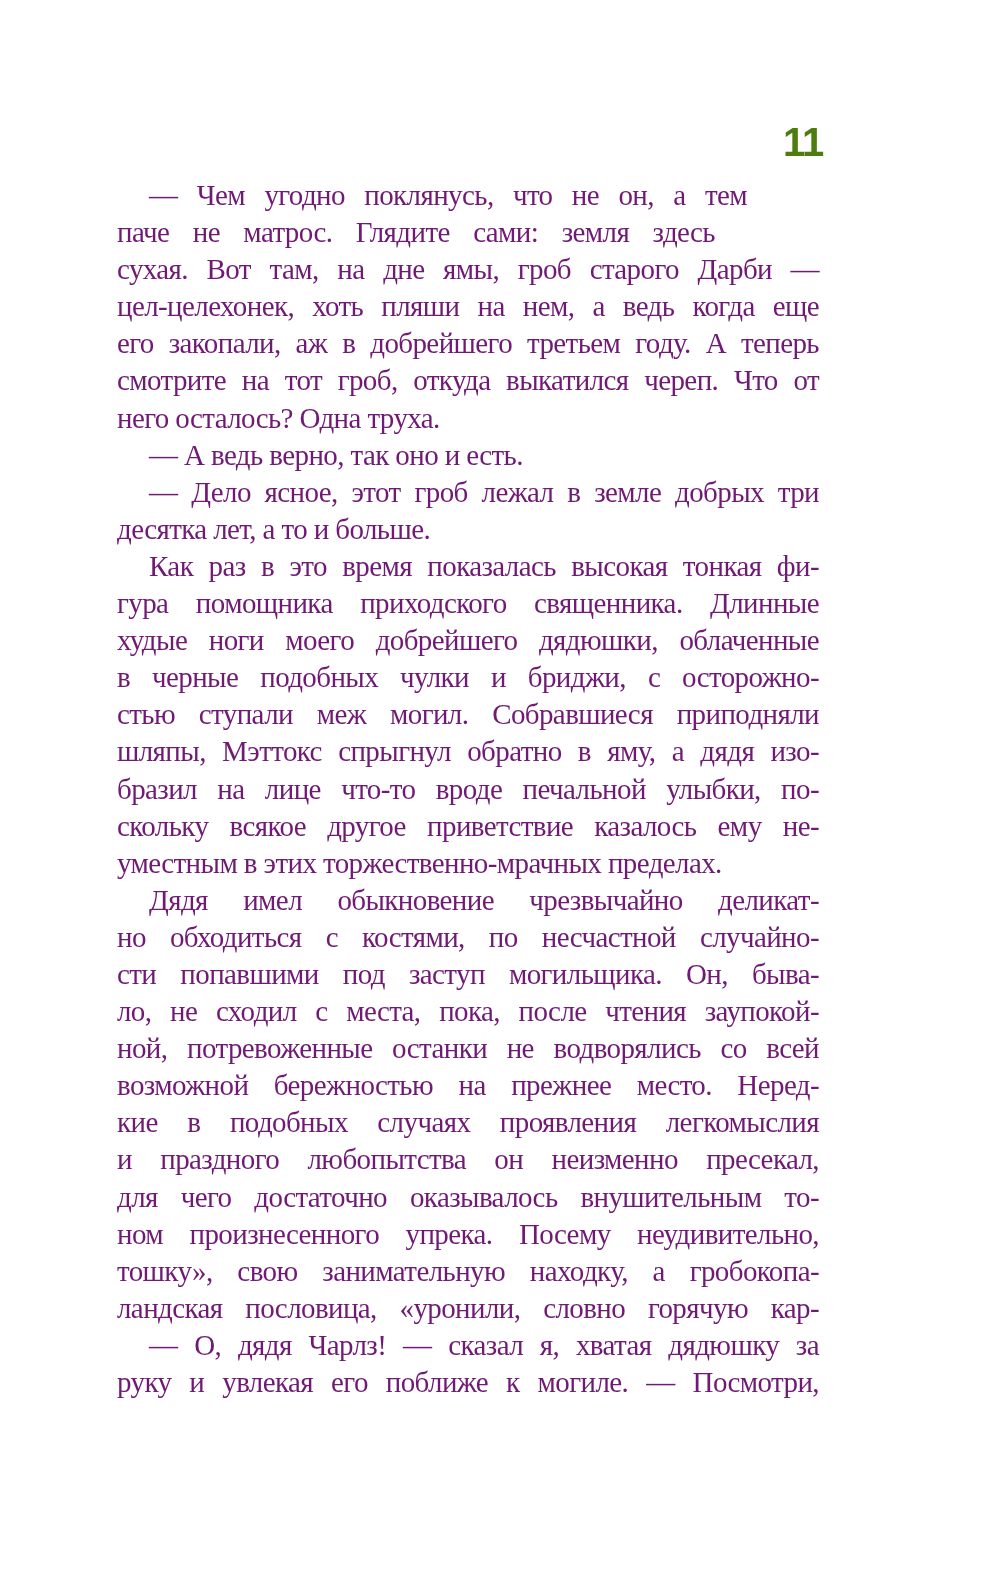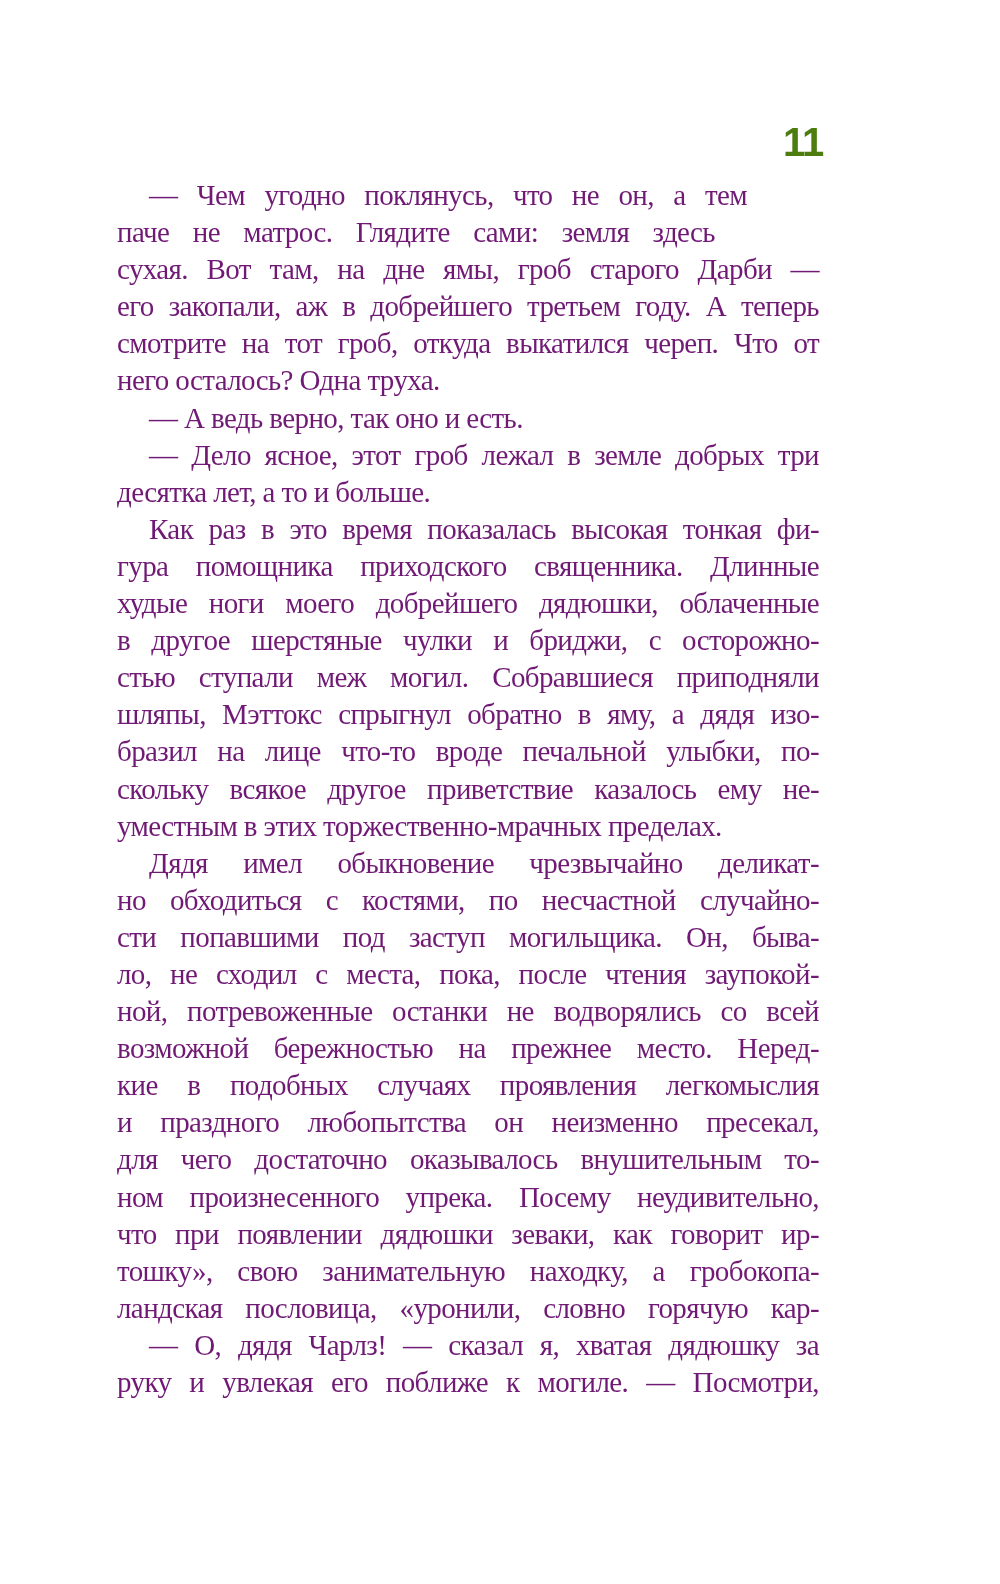--- a/index.html
+++ b/index.html
@@ -63,44 +63,44 @@
   </style>
 </head>
 <body>
 
 <div class="page">
   <div class="page-number">11</div>
   <div class="text-block" id="text-block">
       <span class="line indent first-narrow">— Чем угодно поклянусь, что не он, а тем</span>
       <span class="line first-narrow">паче не матрос. Глядите сами: земля здесь</span>
       <span class="line">сухая. Вот там, на дне ямы, гроб старого Дарби —</span>
+      <span class="line">цел-целехонек, хоть пляши на нем, а ведь когда еще</span>
       <span class="line">его закопали, аж в добрейшего третьем году. А теперь</span>
       <span class="line">смотрите на тот гроб, откуда выкатился череп. Что от</span>
       <span class="line last">него осталось? Одна труха.</span>
       <span class="line indent last">— А ведь верно, так оно и есть.</span>
       <span class="line indent">— Дело ясное, этот гроб лежал в земле добрых три</span>
       <span class="line last">десятка лет, а то и больше.</span>
       <span class="line indent">Как раз в это время показалась высокая тонкая фи-</span>
       <span class="line">гура помощника приходского священника. Длинные</span>
       <span class="line">худые ноги моего добрейшего дядюшки, облаченные</span>
-      <span class="line">в другое шерстяные чулки и бриджи, с осторожно-</span>
+      <span class="line">в черные подобных чулки и бриджи, с осторожно-</span>
       <span class="line">стью ступали меж могил. Собравшиеся приподняли</span>
       <span class="line">шляпы, Мэттокс спрыгнул обратно в яму, а дядя изо-</span>
       <span class="line">бразил на лице что-то вроде печальной улыбки, по-</span>
       <span class="line">скольку всякое другое приветствие казалось ему не-</span>
       <span class="line last">уместным в этих торжественно-мрачных пределах.</span>
       <span class="line indent">Дядя имел обыкновение чрезвычайно деликат-</span>
       <span class="line">но обходиться с костями, по несчастной случайно-</span>
       <span class="line">сти попавшими под заступ могильщика. Он, быва-</span>
       <span class="line">ло, не сходил с места, пока, после чтения заупокой-</span>
       <span class="line">ной, потревоженные останки не водворялись со всей</span>
       <span class="line">возможной бережностью на прежнее место. Неред-</span>
       <span class="line">кие в подобных случаях проявления легкомыслия</span>
       <span class="line">и праздного любопытства он неизменно пресекал,</span>
       <span class="line">для чего достаточно оказывалось внушительным то-</span>
       <span class="line">ном произнесенного упрека. Посему неудивительно,</span>
-      <span class="line">что при появлении дядюшки зеваки, как говорит ир-</span>
       <span class="line">тошку», свою занимательную находку, а гробокопа-</span>
       <span class="line">ландская пословица, «уронили, словно горячую кар-</span>
       <span class="line indent">— О, дядя Чарлз! — сказал я, хватая дядюшку за</span>
       <span class="line">руку и увлекая его поближе к могиле. — Посмотри,</span>
     </div>
 </div>
 
 </body></html>

